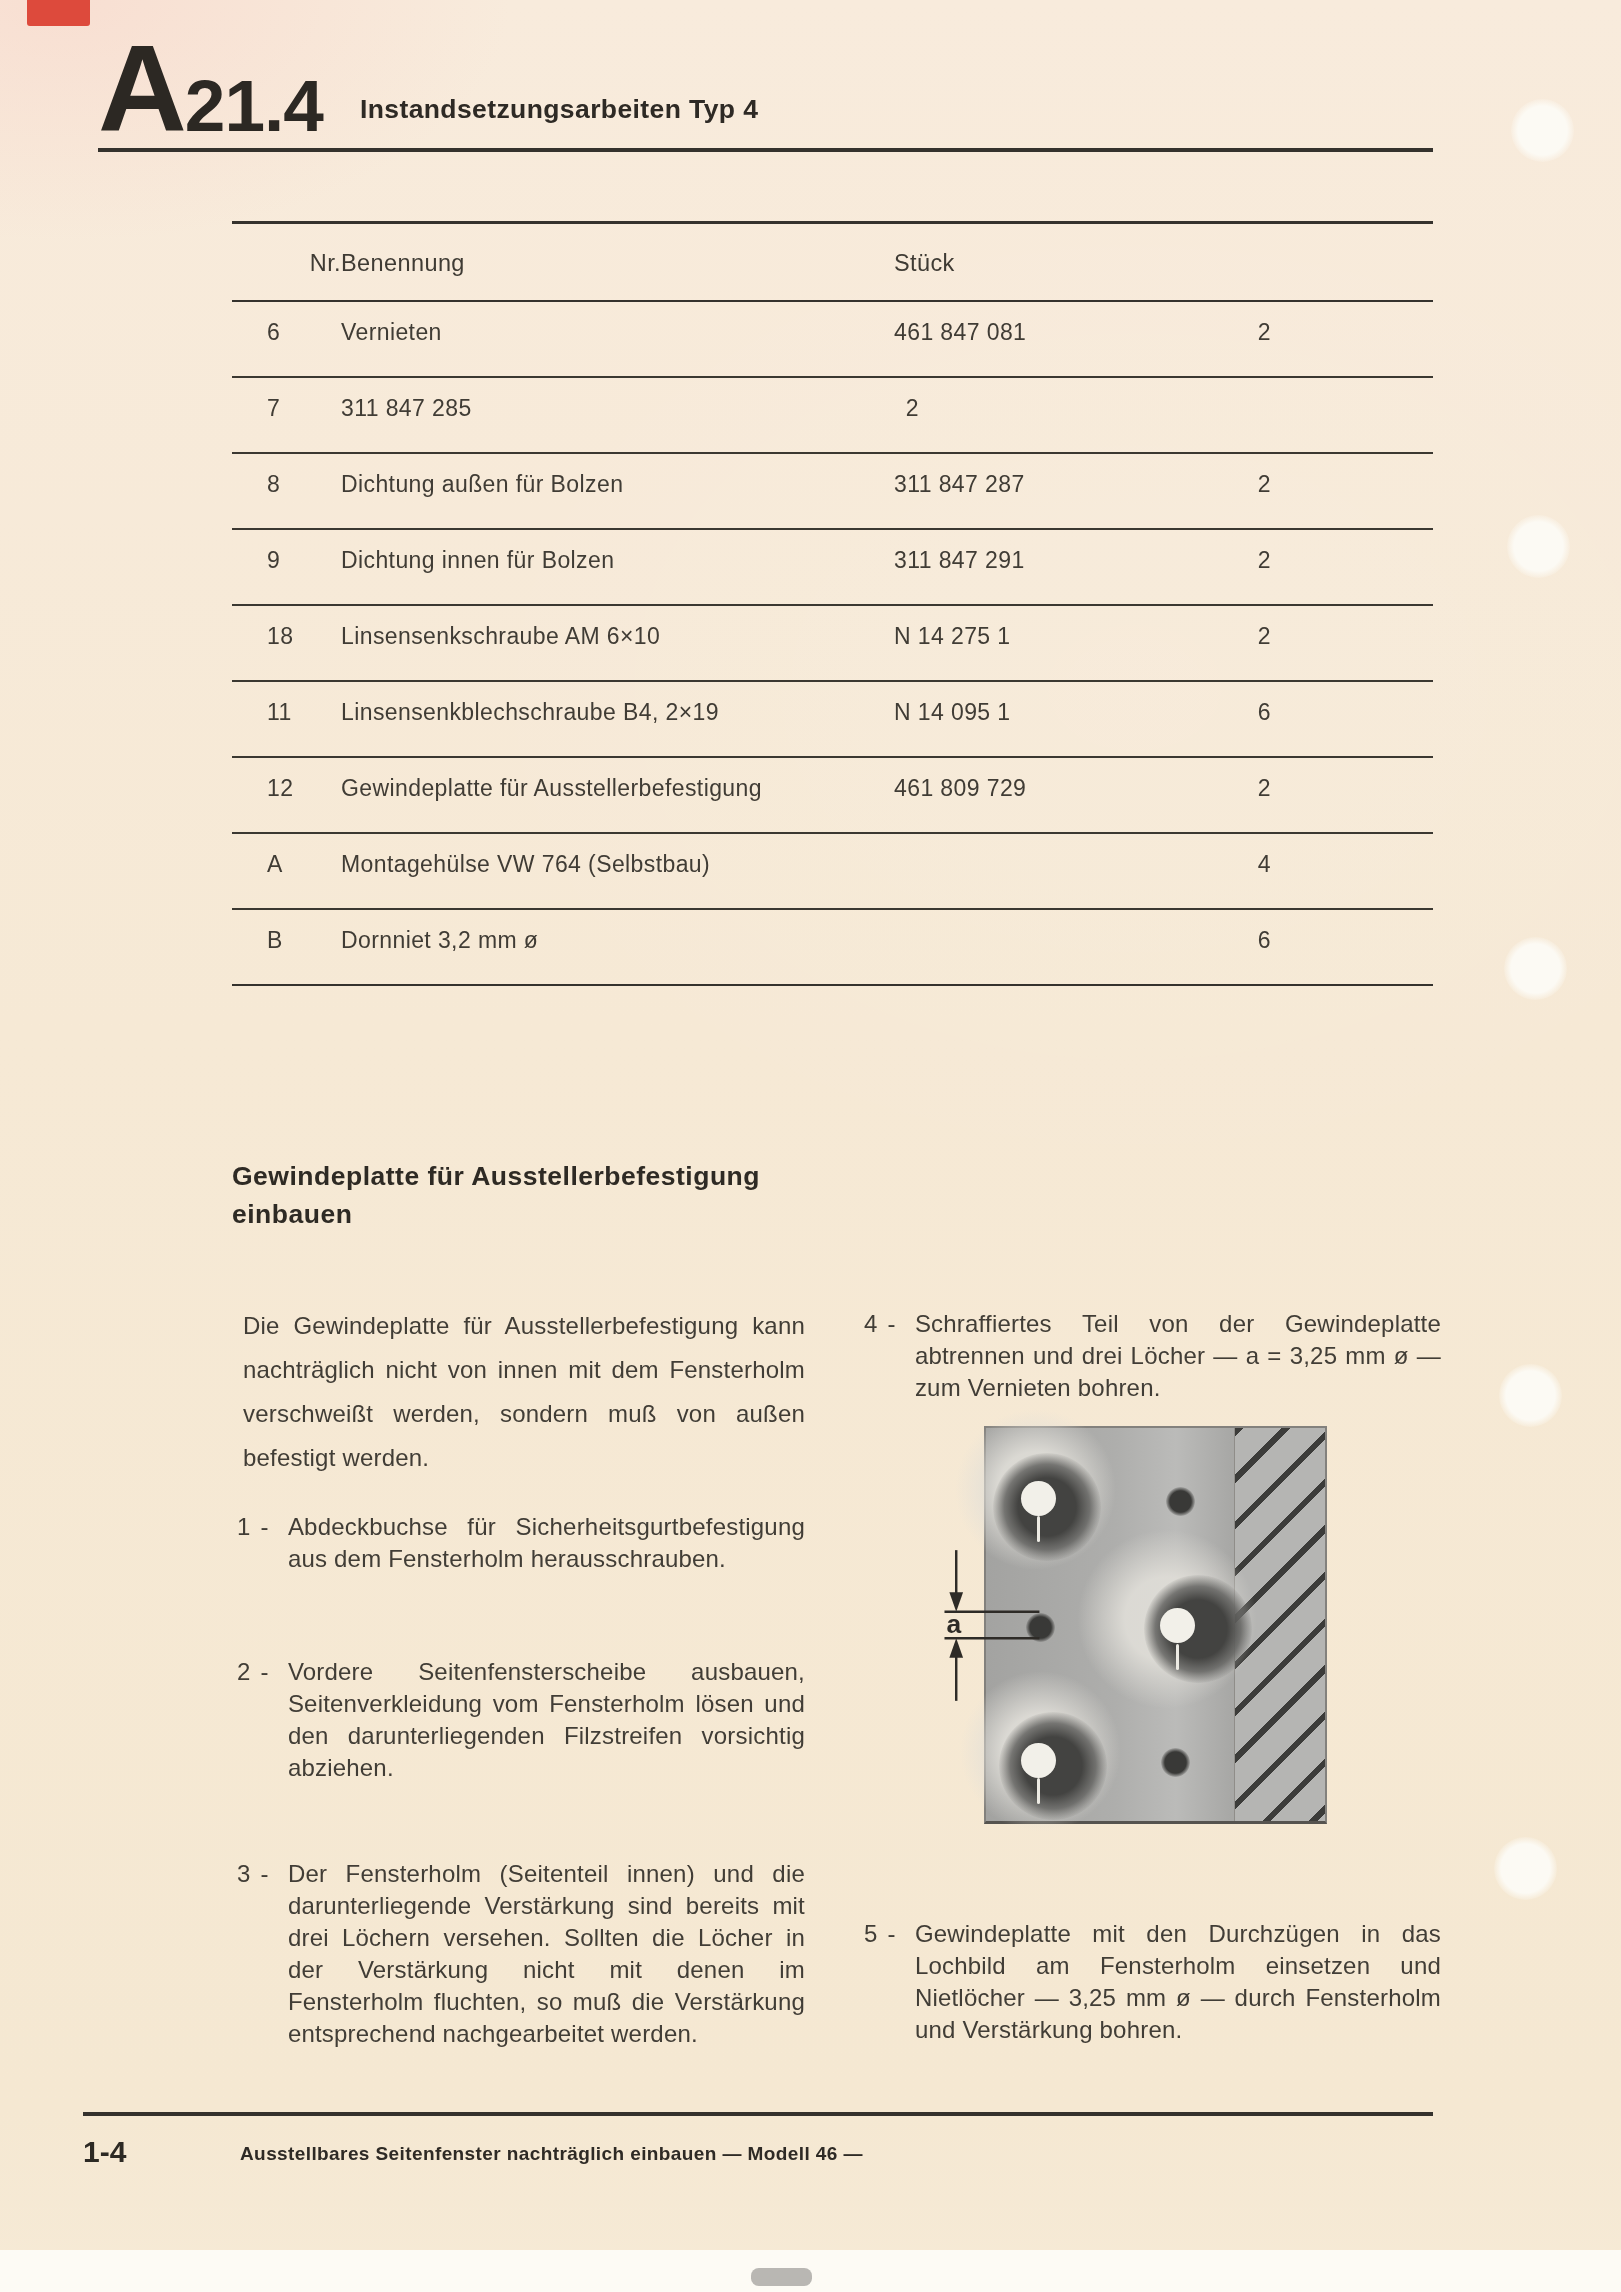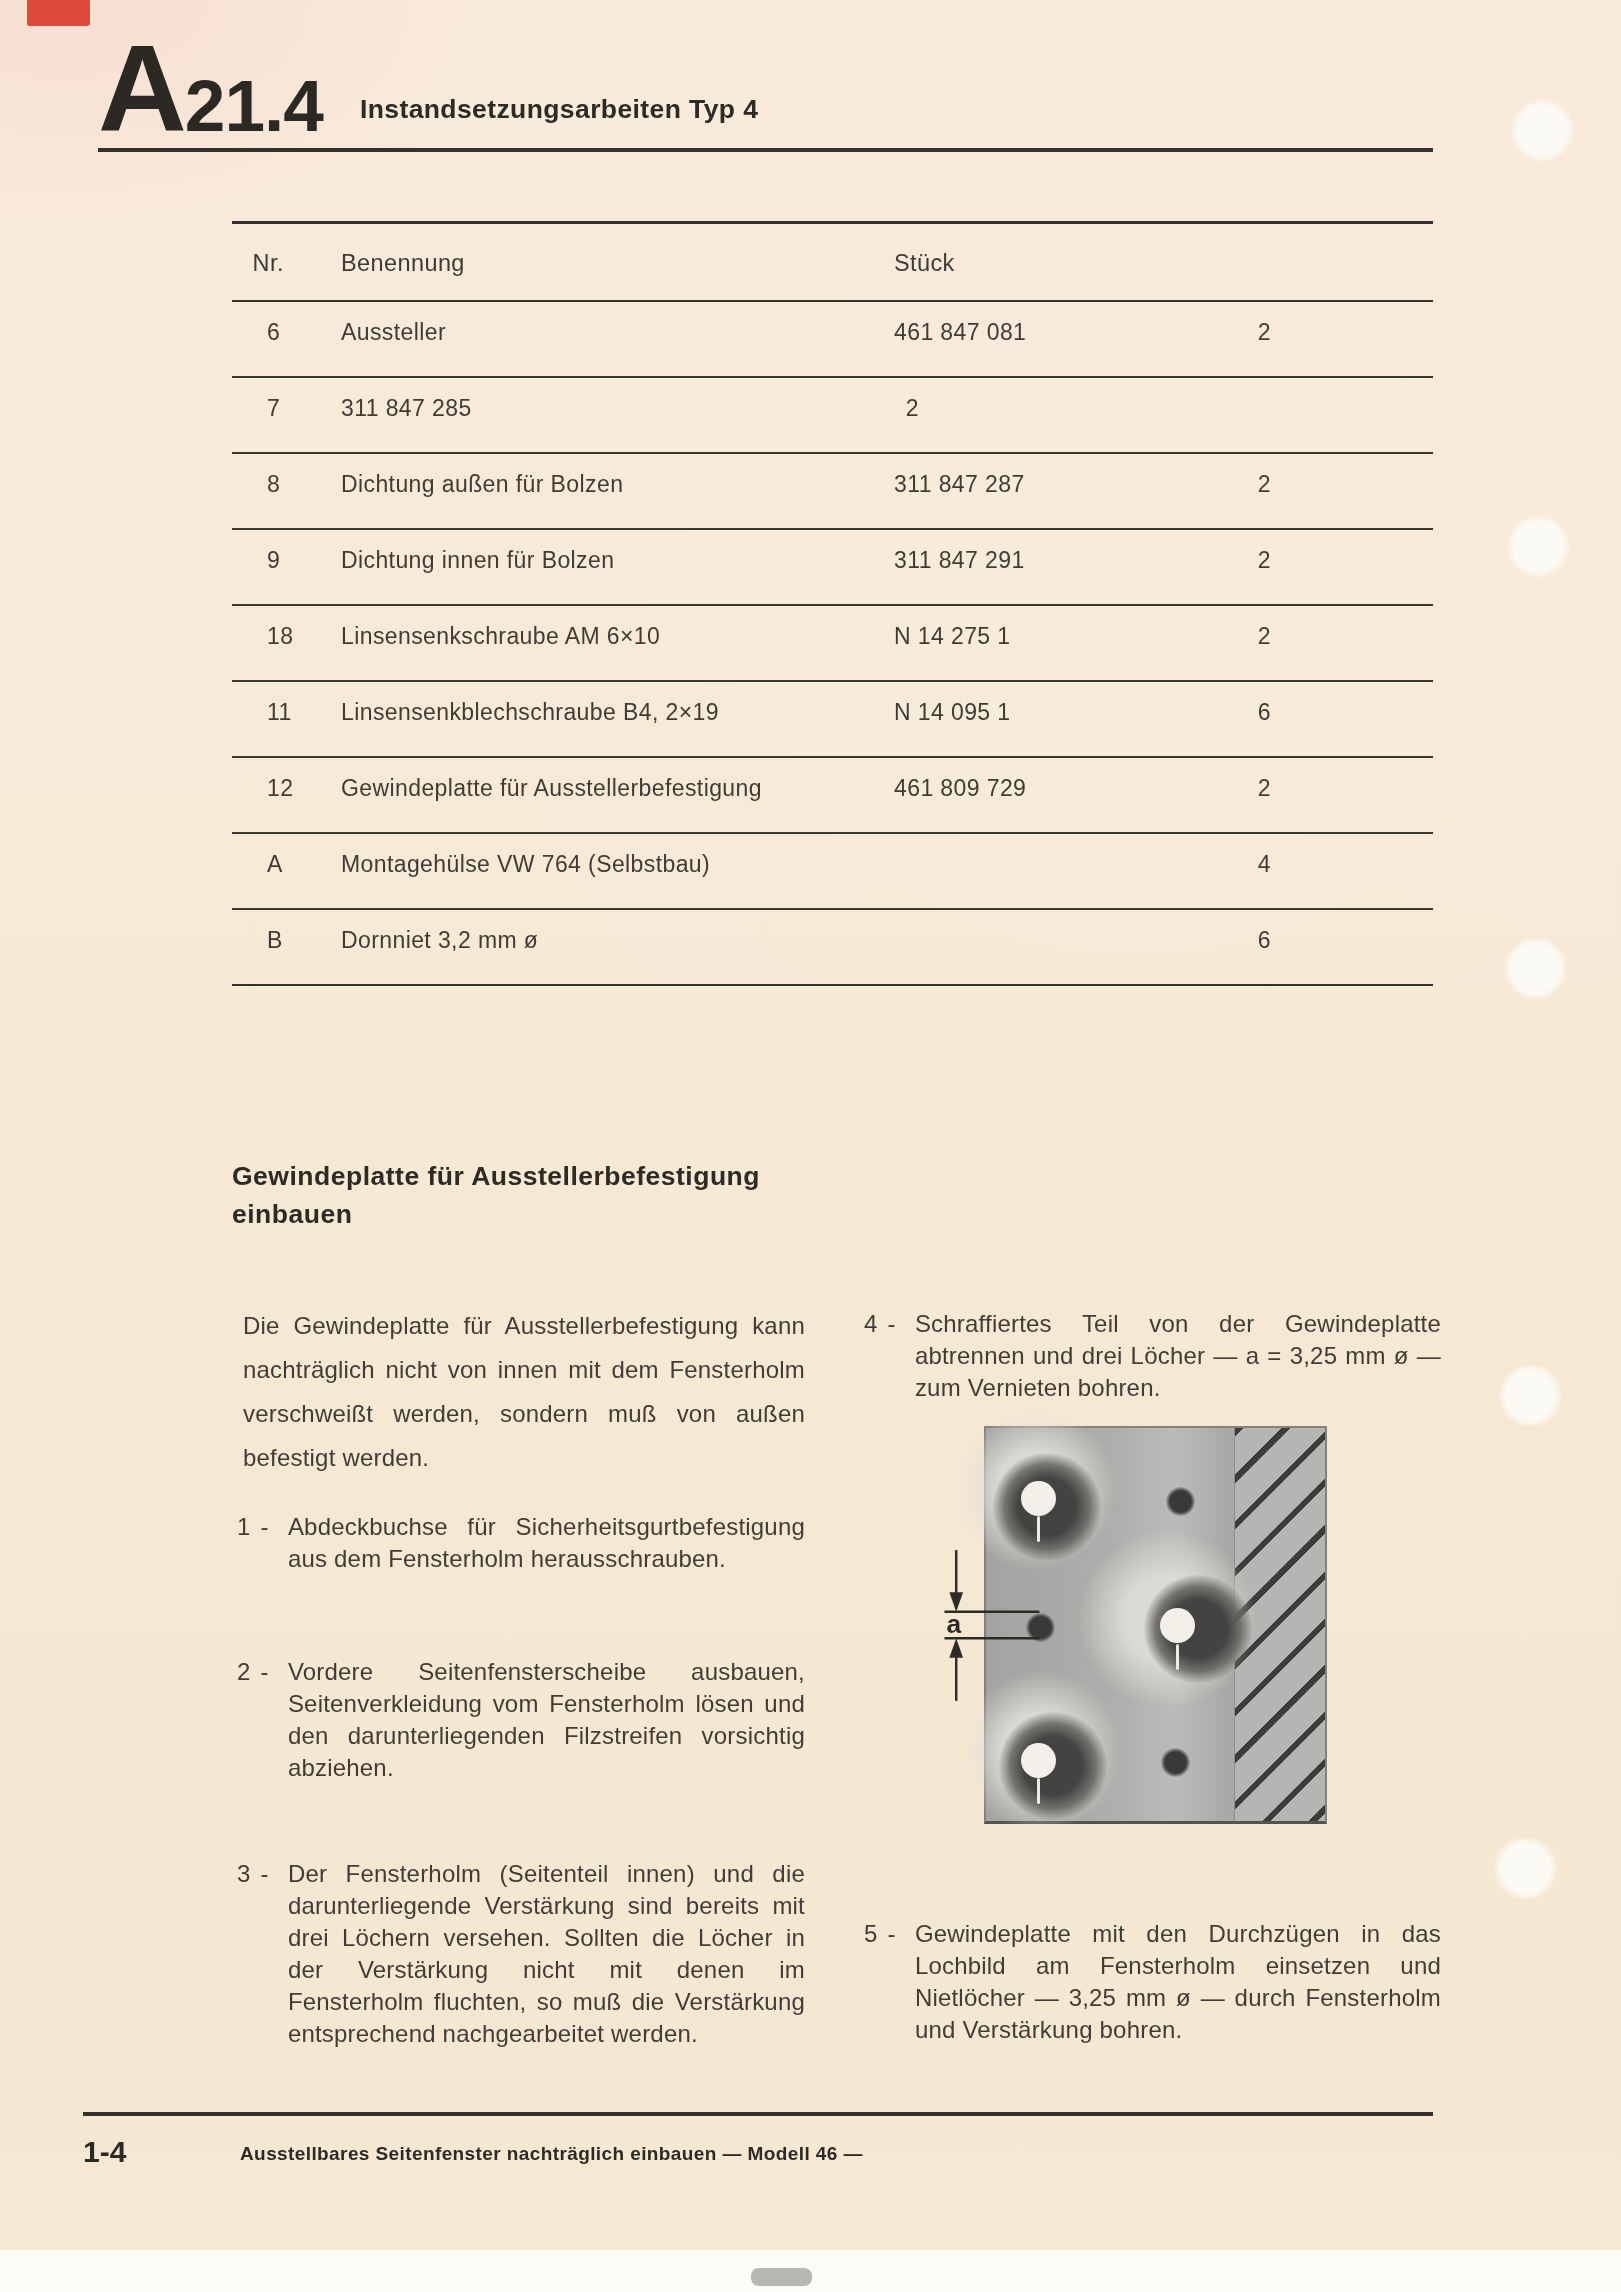--- a/index.html
+++ b/index.html
@@ -23,21 +23,21 @@
   .header-rule { position:absolute; left:98px; top:148px; width:1335px; height:3.9px; background:#35322d; }
 
   
   .parts-table { position:absolute; left:232px; top:221px; width:1201px; border-top:3.9px solid #35322d; }
   .t-row { display:grid; grid-template-columns:109px 553px 352px 1fr; }
   .t-head { height:76px; border-bottom:2.9px solid #35322d; }
   .t-head .cell { padding-top:25.5px; font-size:23.5px; color:#3f3b34; letter-spacing:0.4px; }
   .t-data { height:74px; border-bottom:2px solid #3b3831; }
   .t-data:last-child { border-bottom:2.9px solid #35322d; }
   .t-data .cell { padding-top:16.7px; font-size:23px; color:#403c35; letter-spacing:0.4px; }
-  .t-head .c-nr { padding-left:20.6px; }
+  .t-head .c-nr { padding-left:20.6px;text-align:right; }
   .t-data .c-nr { padding-left:35px; }
   .t-data .c-qty { padding-left:11.8px; }
 
   
   .sec-heading { position:absolute; left:232px; top:1157px; font-weight:bold; font-size:26.5px; line-height:38px; color:#2e2a24; letter-spacing:0.5px; }
   .intro { position:absolute; left:243px; top:1304px; width:562px; font-size:24px; line-height:44px; text-align:justify; color:#413d36; letter-spacing:0.2px; }
   .step { position:absolute; display:grid; grid-template-columns:23.5px 27.4px 1fr; font-size:24px; line-height:32px; color:#413d36; letter-spacing:0.2px; }
   .step-l { left:237px; width:568px; }
   .step-r { left:864px; width:577px; }
   .step-text { text-align:justify; }
@@ -89,21 +89,21 @@
   <div class="header-rule"></div>
 
   <div class="parts-table">
     <div class="t-row t-head">
       <div class="cell c-nr">Nr.</div>
       <div class="cell c-name">Benennung</div>
       <div class="cell c-qty">Stück</div>
     </div>
     <div class="t-row t-data">
       <div class="cell c-nr">6</div>
-      <div class="cell c-name">Aussteller</div>
+      <div class="cell c-name">Vernieten</div>
       <div class="cell c-pn">461 847 081</div>
       <div class="cell c-qty">2</div>
     </div>
     <div class="t-row t-data">
       <div class="cell c-nr">7</div>
       <div class="cell c-pn">311 847 285</div>
       <div class="cell c-qty">2</div>
     </div>
     <div class="t-row t-data">
       <div class="cell c-nr">8</div>

